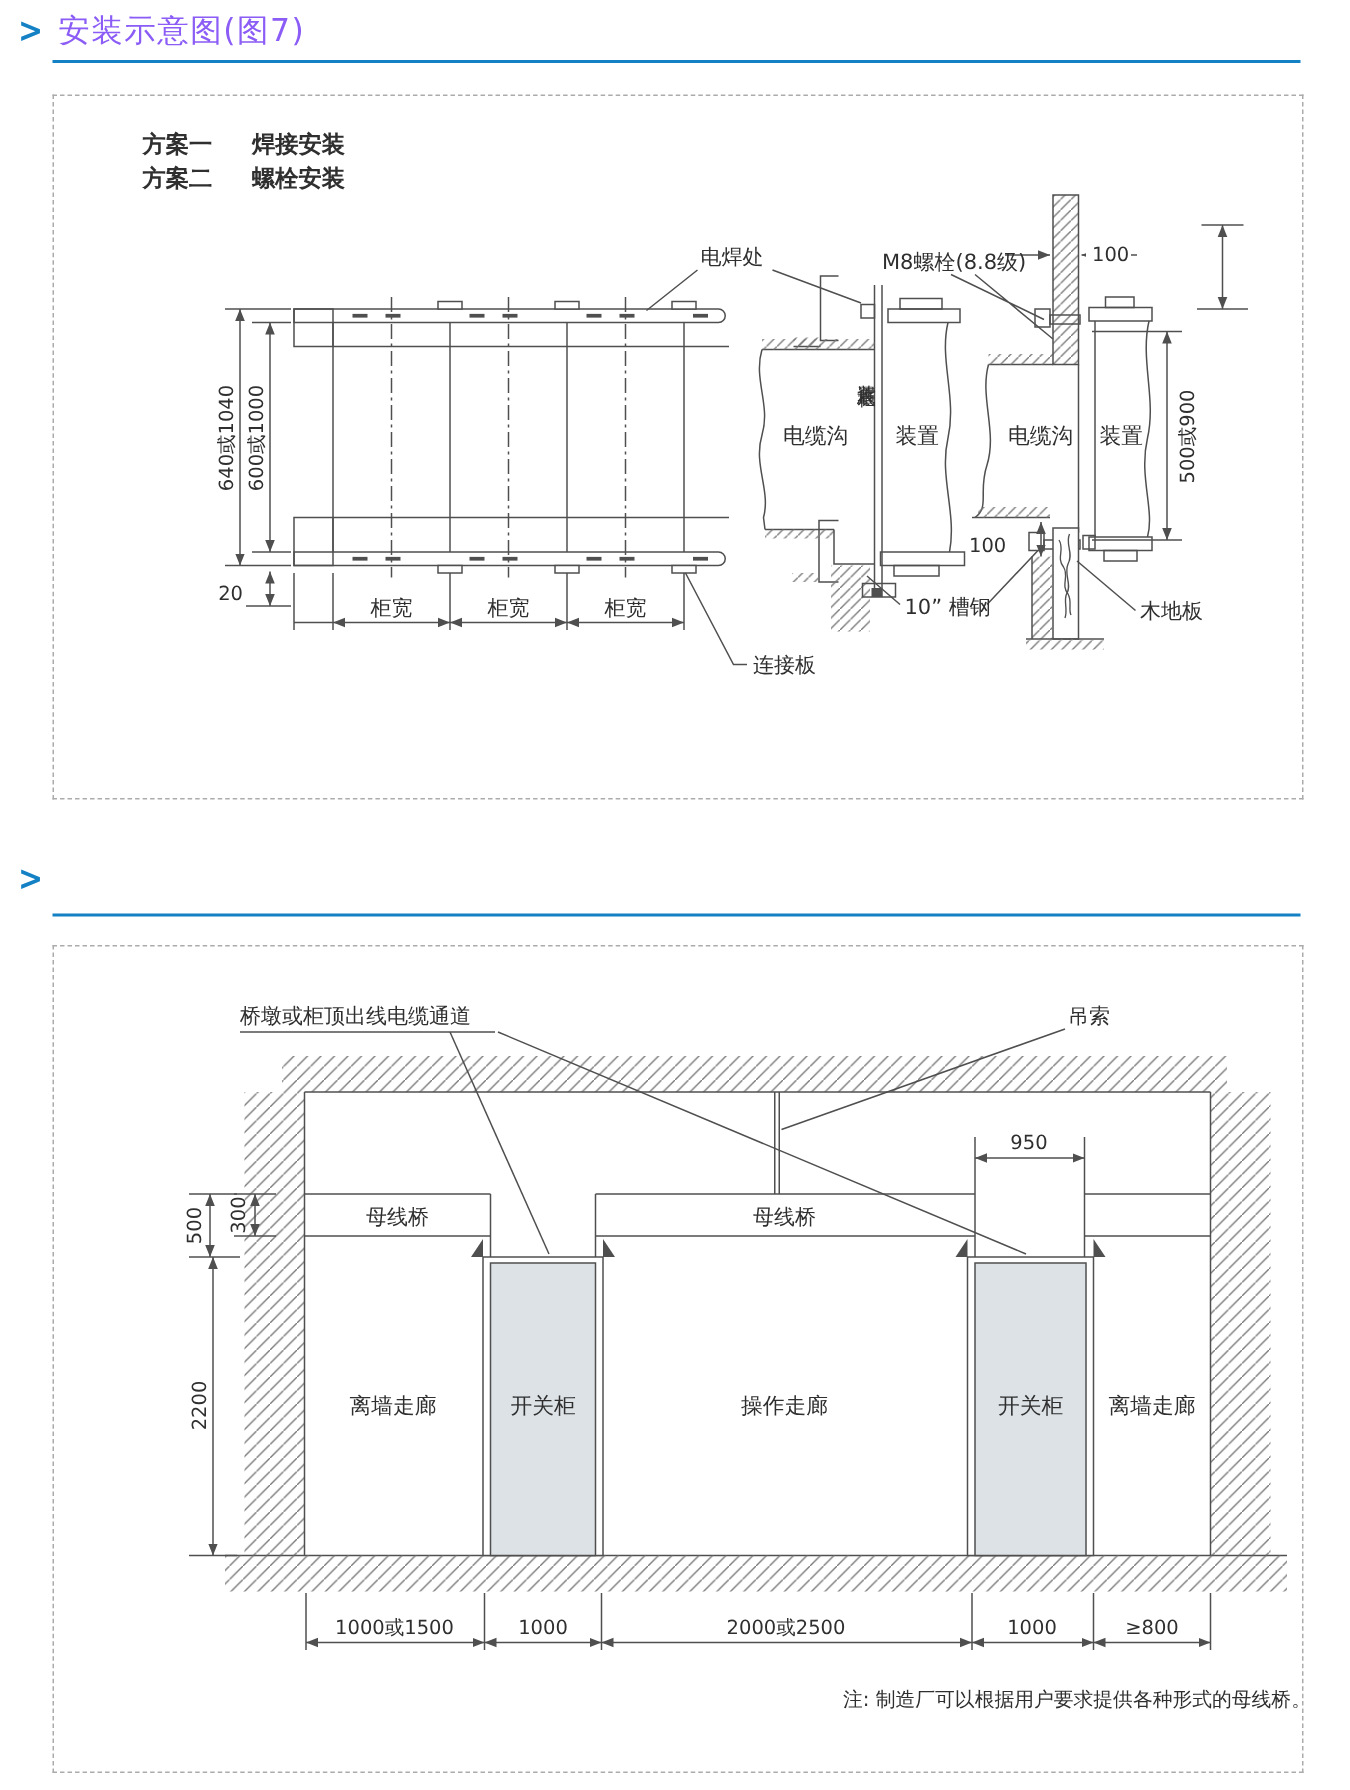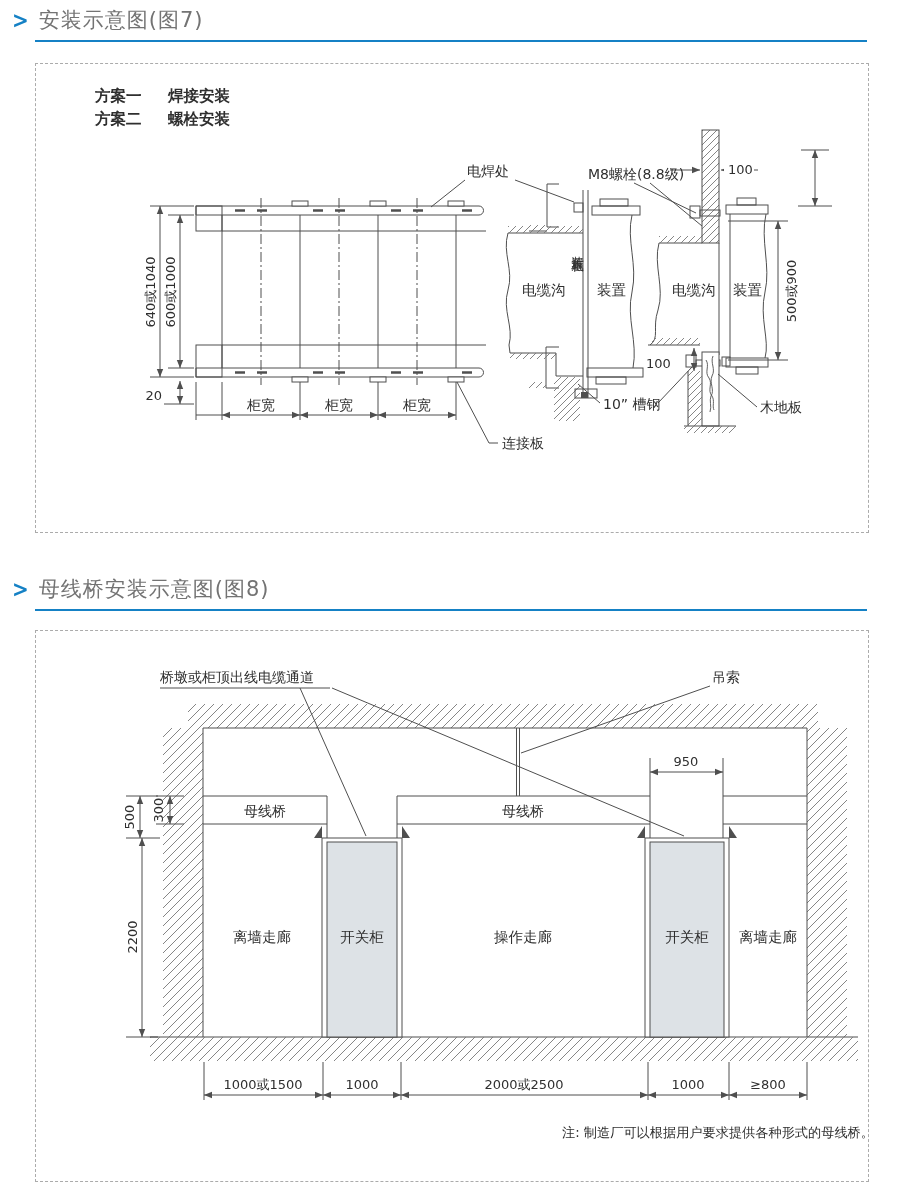--- a/index.html
+++ b/index.html
@@ -1,20 +1,20 @@
 <!DOCTYPE html>
 <html><head>
 <meta charset="utf-8">
 <style>
   html,body{margin:0;padding:0;background:#fff;}
   #page{position:relative;width:900px;height:1193px;background:#fff;overflow:hidden;
         font-family:"DejaVu Sans","Liberation Sans",sans-serif;color:#333;}
   .section-header{position:absolute;left:12px;display:flex;align-items:center;gap:10px;}
   .section-header .arrow{color:#1581c5;font-weight:bold;font-size:20px;line-height:1;transform:scaleY(1.15);}
-  .section-header .title{color:#737373;font-size:21px;letter-spacing:1px;}
+  .section-header .title{color:#8b5cf6;font-size:21px;letter-spacing:1px;}
   .rule{position:absolute;left:35px;width:832px;height:2px;background:#1581c5;}
   .dashed-box{position:absolute;left:35px;width:832px;border:1px dashed #ababab;background:#fff;}
   #box7{top:63px;height:468px;}
   #box8{top:630px;height:550px;}
   svg{position:absolute;}
   #svg7{left:35px;top:63px;}
   #svg8{left:35px;top:630px;}
   .vtext{position:absolute;writing-mode:vertical-rl;text-orientation:upright;
          font-size:12.5px;color:#2f2f2f;letter-spacing:1px;line-height:1;}
   text{fill:#2f2f2f;}
@@ -26,21 +26,20 @@
 
   <div class="section-header" style="top:6px">
     <span class="arrow">&gt;</span>
     <span class="title">安装示意图(图7)</span>
   </div>
   <div class="rule" style="top:40px"></div>
   <div class="dashed-box" id="box7"></div>
 
   <div class="section-header" style="top:575px">
     <span class="arrow">&gt;</span>
-    <span class="title">母线桥安装示意图(图8)</span>
   </div>
   <div class="rule" style="top:609px"></div>
   <div class="dashed-box" id="box8"></div>
 
   <svg id="svg7" width="832" height="468" viewBox="35 63 832 468">
     <defs>
       <marker id="ar7" viewBox="0 0 10 10" refX="10" refY="5" markerWidth="8" markerHeight="8" orient="auto-start-reverse">
         <path d="M0,1 L10,5 L0,9 Z" fill="#4f4f4f"></path>
       </marker>
       <pattern id="h7" width="7" height="7" patternUnits="userSpaceOnUse">

